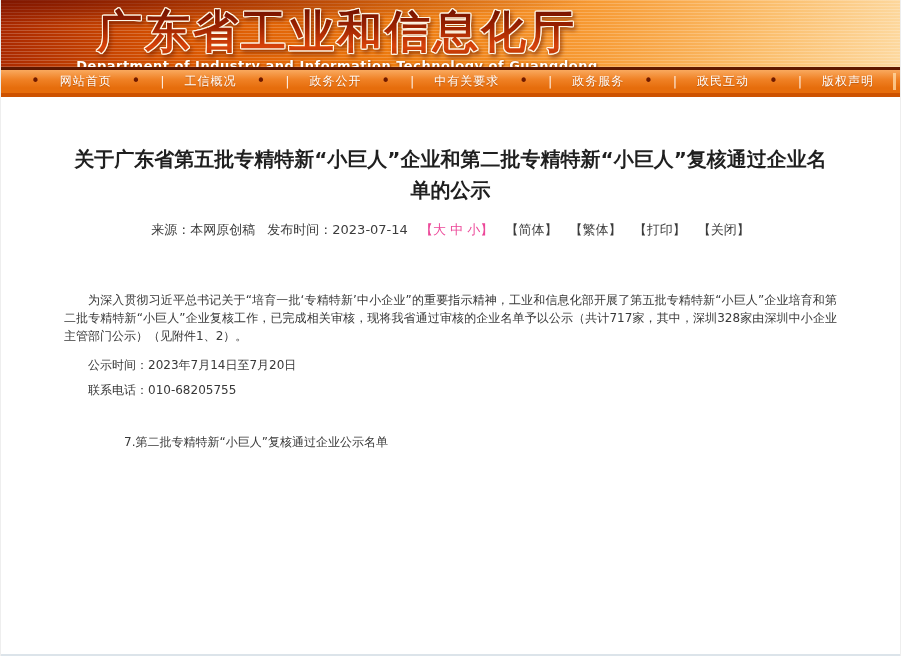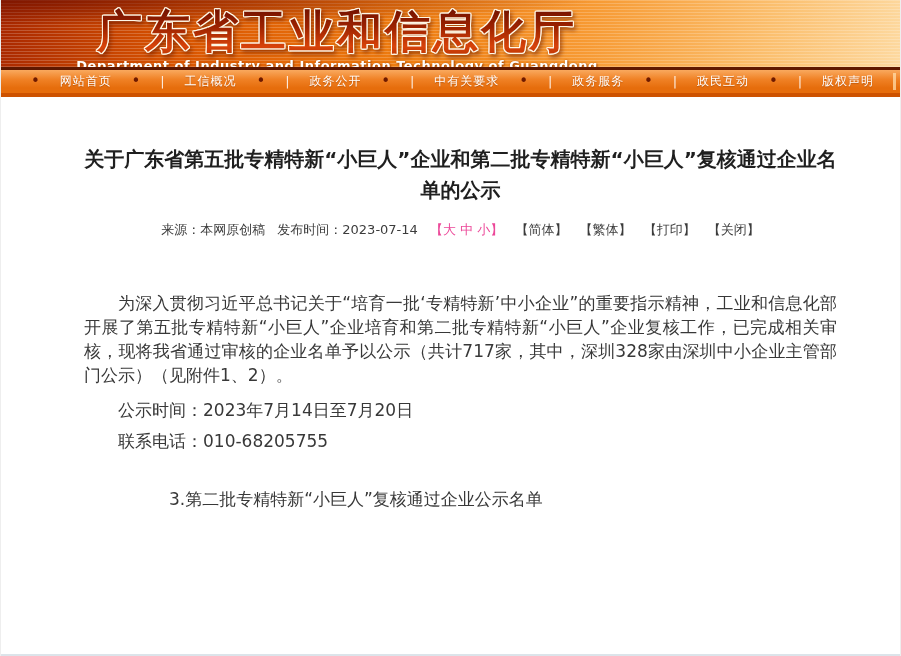--- a/index.html
+++ b/index.html
@@ -85,21 +85,21 @@
     color: #6e1a00;
     font-size: 15px;
     line-height: 1;
   }
   .nav-pipe {
     color: rgba(255,255,255,0.85);
     font-size: 13px;
   }
 
   
-  .content { padding-top: 47px; margin-left: 20px; }
+  .content { padding-top: 47px; }
   .article-title {
     width: 770px;
     margin: 0 auto;
     text-align: center;
     font-size: 20px;
     font-weight: bold;
     color: #1f1f1f;
     line-height: 31px;
     font-family: "DejaVu Sans", "Liberation Sans", sans-serif;
   }
@@ -108,23 +108,23 @@
     text-align: center;
     font-size: 13px;
     color: #3c3c3c;
   }
   .article-meta span { margin: 0 4px; }
   .meta-size-tool { color: #ec4899; cursor: pointer; }
   .meta-tool { color: #3c3c3c; cursor: pointer; font-family: Liberation Serif, serif; }
 
   .article-body {
     margin: 52px 63px 0 63px;
-    font-size: 17px;
+    font-size: 12px;
     color: #383838;
-    line-height: 24px;
+    line-height: 18px;
     text-align: justify;
   }
   .para { text-indent: 2em; margin-bottom: 11px; }
   .info-line { text-indent: 2em; margin-top: 7px; margin-bottom: 7px; }
   .gap { height: 18px; }
   .attach-line1 { text-indent: 2em; margin-top: 12px; }
   .attach-line2 { text-indent: 5em; margin-top: 9px; }
   .attach-link { color: inherit; text-decoration: none; cursor: pointer; }
 
   .bottom-edge {
@@ -184,19 +184,19 @@
     </div>
 
     <div class="article-body">
       <p class="para">为深入贯彻习近平总书记关于“培育一批‘专精特新’中小企业”的重要指示精神，工业和信息化部开展了第五批专精特新“小巨人”企业培育和第二批专精特新“小巨人”企业复核工作，已完成相关审核，现将我省通过审核的企业名单予以公示（共计717家，其中，深圳328家由深圳中小企业主管部门公示）（见附件1、2）。</p>
 
       <p class="info-line">公示时间：2023年7月14日至7月20日</p>
       <p class="info-line">联系电话：010-68205755</p>
 
       <div class="gap"></div>
 
-      <p class="attach-line2"><a class="attach-link">3.第二批专精特新“小巨人”复核通过企业公示名单</a></p>
+      <p class="attach-line2"><a class="attach-link">7.第二批专精特新“小巨人”复核通过企业公示名单</a></p>
     </div>
 
   </div>
 
   <div class="bottom-edge"></div>
 </div>
 
 </body></html>

